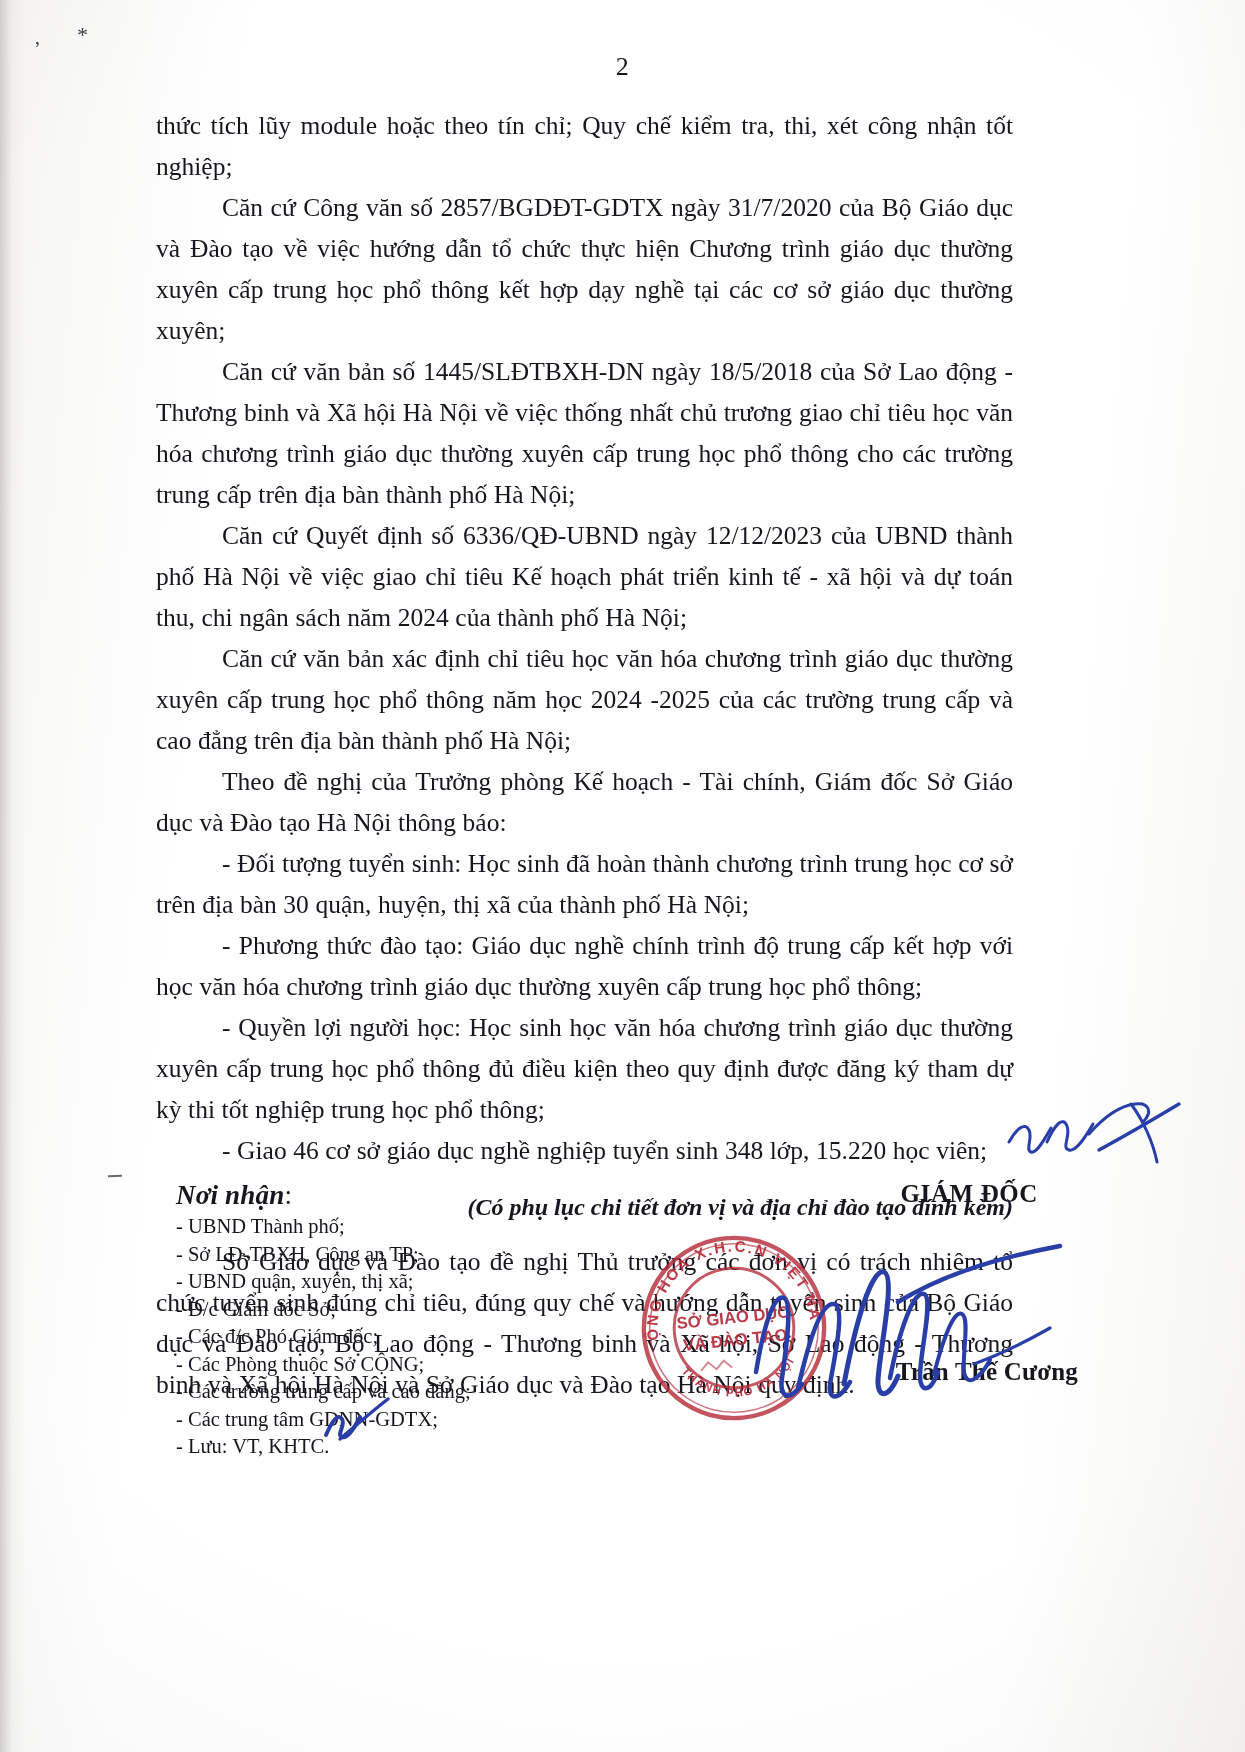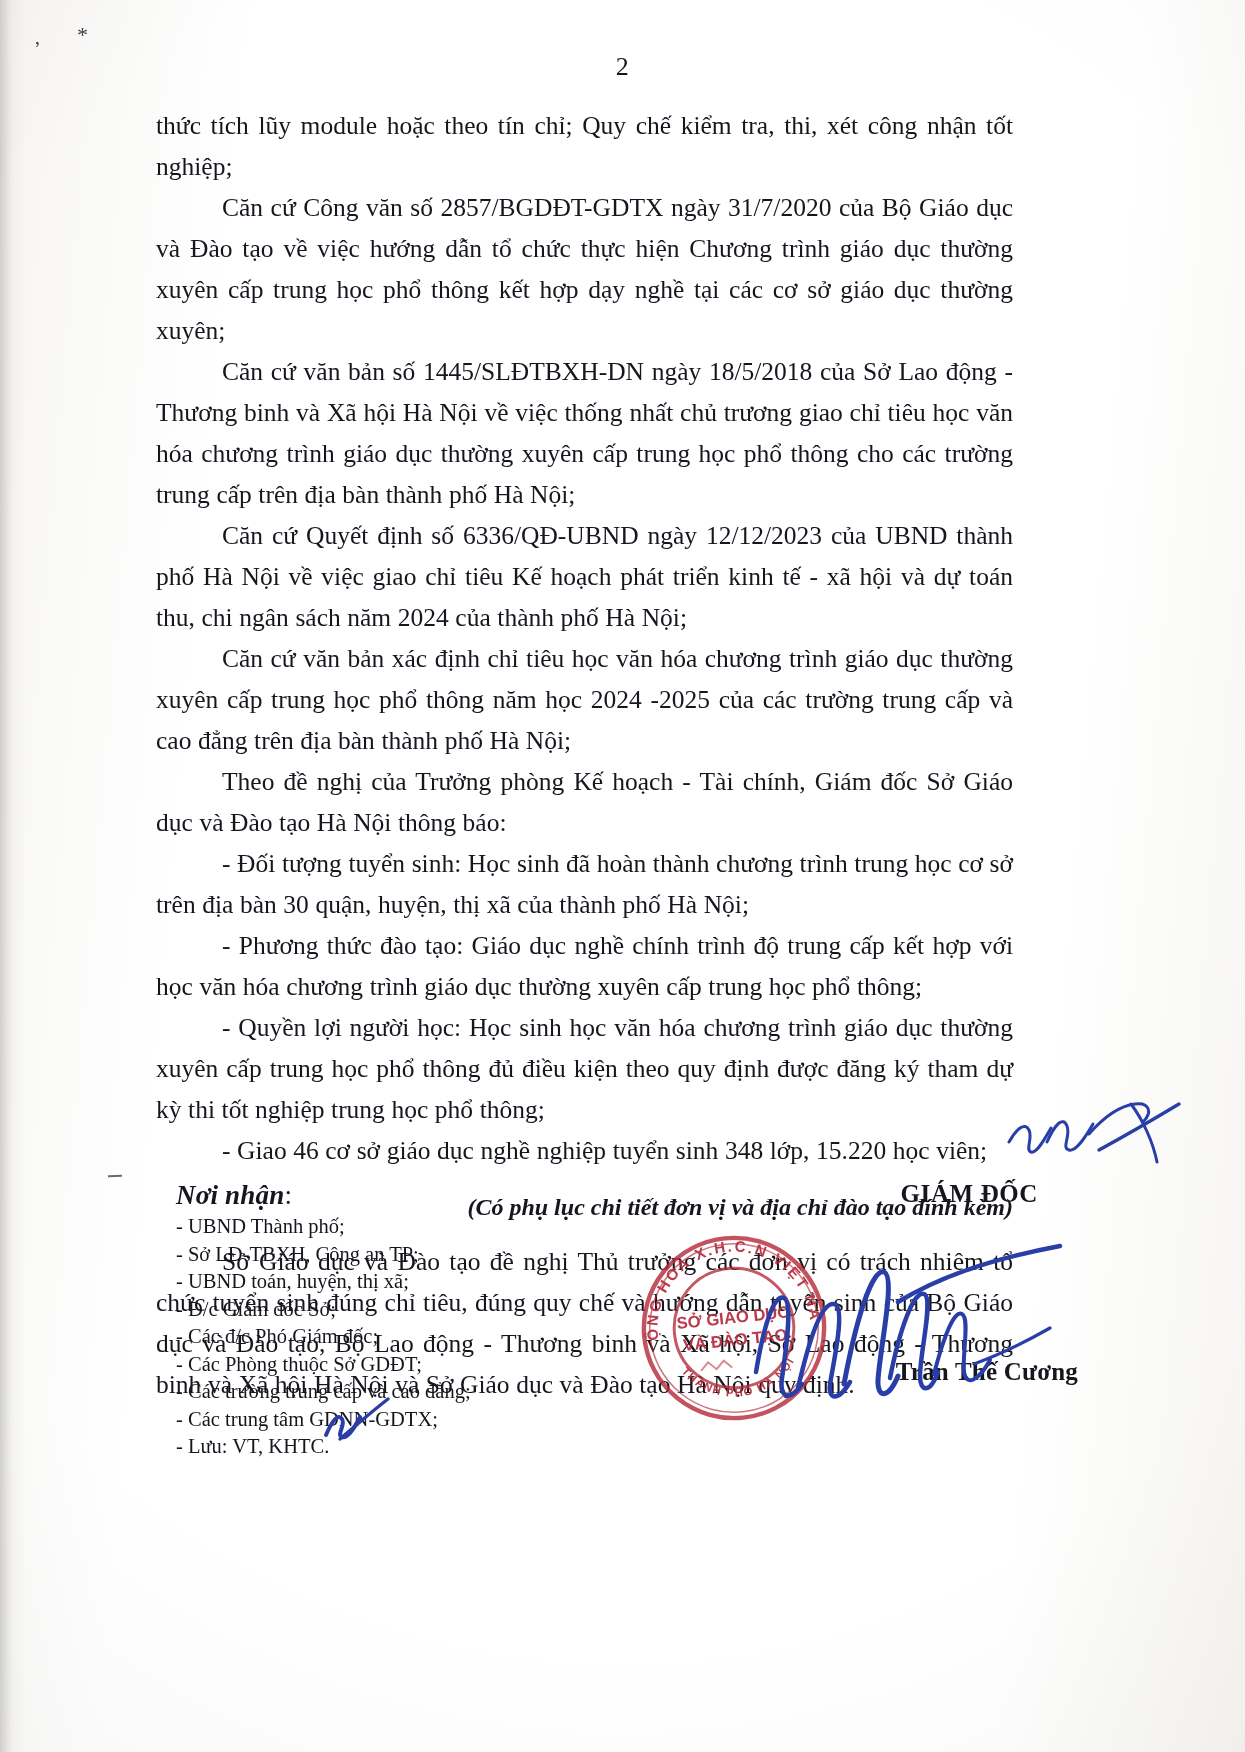--- a/index.html
+++ b/index.html
@@ -233,24 +233,24 @@
 
       <p class="para indent">Sở Giáo dục và Đào tạo đề nghị Thủ trưởng các đơn vị có trách nhiệm tổ chức tuyển sinh đúng chỉ tiêu, đúng quy chế và hướng dẫn tuyển sinh của Bộ Giáo dục và Đào tạo, Bộ Lao động - Thương binh và Xã hội, Sở Lao động - Thương binh và Xã hội Hà Nội và Sở Giáo dục và Đào tạo Hà Nội quy định.</p>
     </div>
 
     <div class="footer">
 
       <div class="recipients">
         <div class="recipients-title"><span>Nơi nhận</span><span class="colon">:</span></div>
         <div class="recipient-item">- UBND Thành phố;</div>
         <div class="recipient-item">- Sở LĐ-TBXH, Công an TP;</div>
-        <div class="recipient-item">- UBND toán, huyện, thị xã;</div>
+        <div class="recipient-item">- UBND quận, xuyên, thị xã;</div>
         <div class="recipient-item">- Đ/c Giám đốc Sở;</div>
         <div class="recipient-item">- Các đ/c Phó Giám đốc;</div>
-        <div class="recipient-item">- Các Phòng thuộc Sở GDĐT;</div>
+        <div class="recipient-item">- Các Phòng thuộc Sở CỘNG;</div>
         <div class="recipient-item">- Các trường trung cấp và cao đẳng;</div>
         <div class="recipient-item">- Các trung tâm GDNN-GDTX;</div>
         <div class="recipient-item">- Lưu: VT, KHTC.</div>
       </div>
 
       <div class="signature-block">
         <div class="signature-title">GIÁM ĐỐC</div>
 
         <div class="seal">
           <svg viewBox="0 0 200 200" width="196" height="196" aria-hidden="true">

